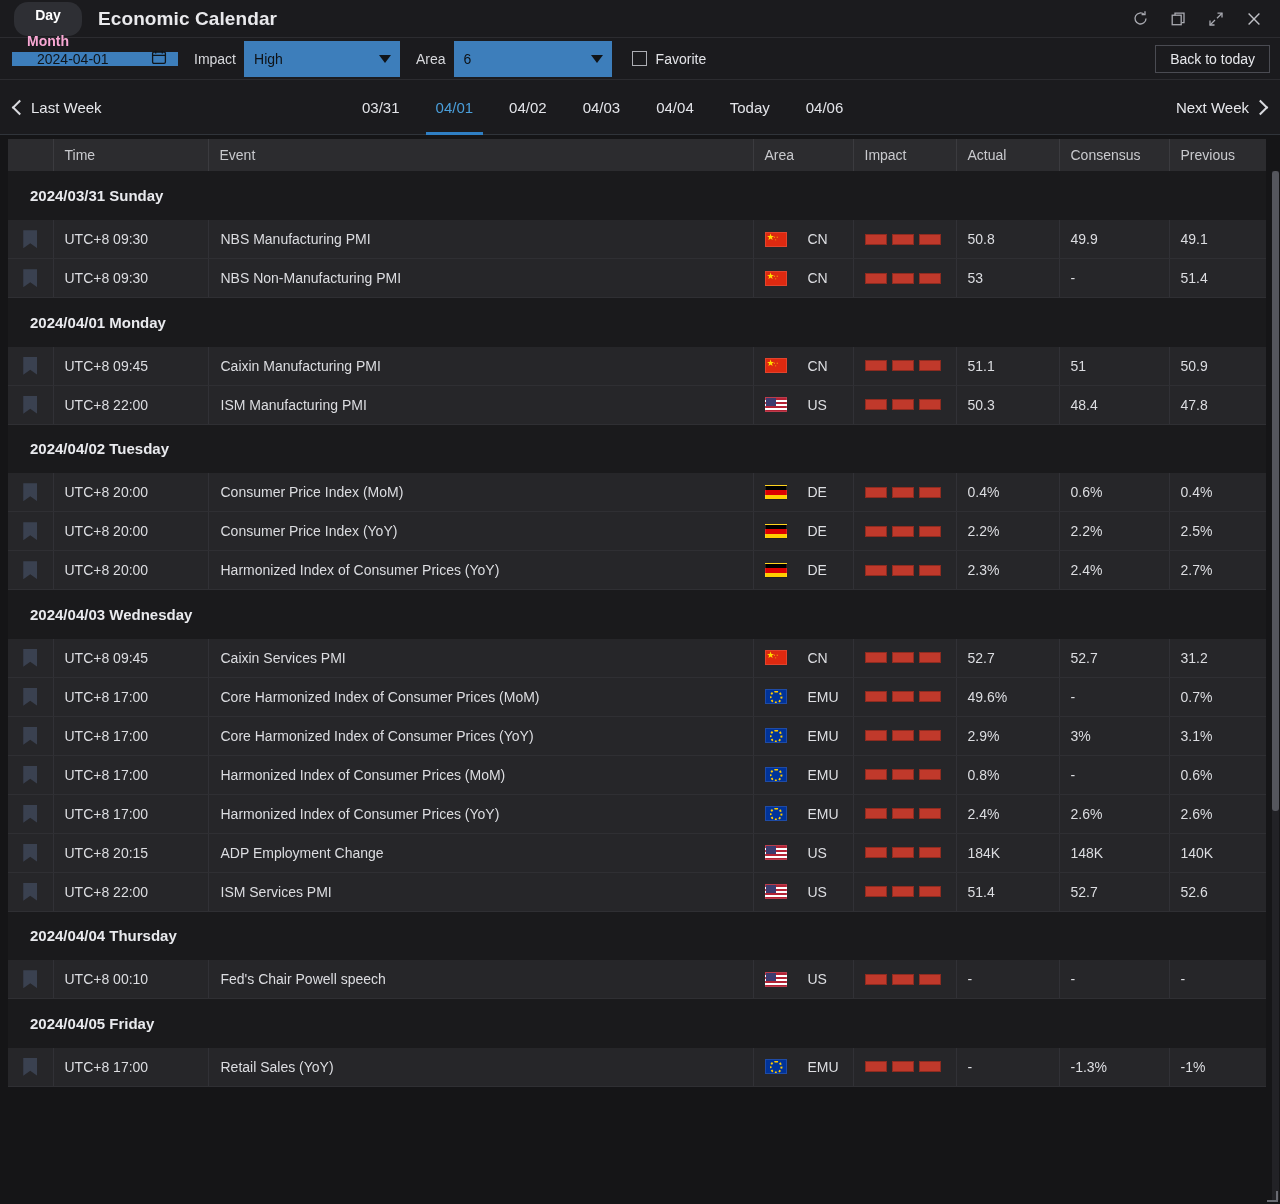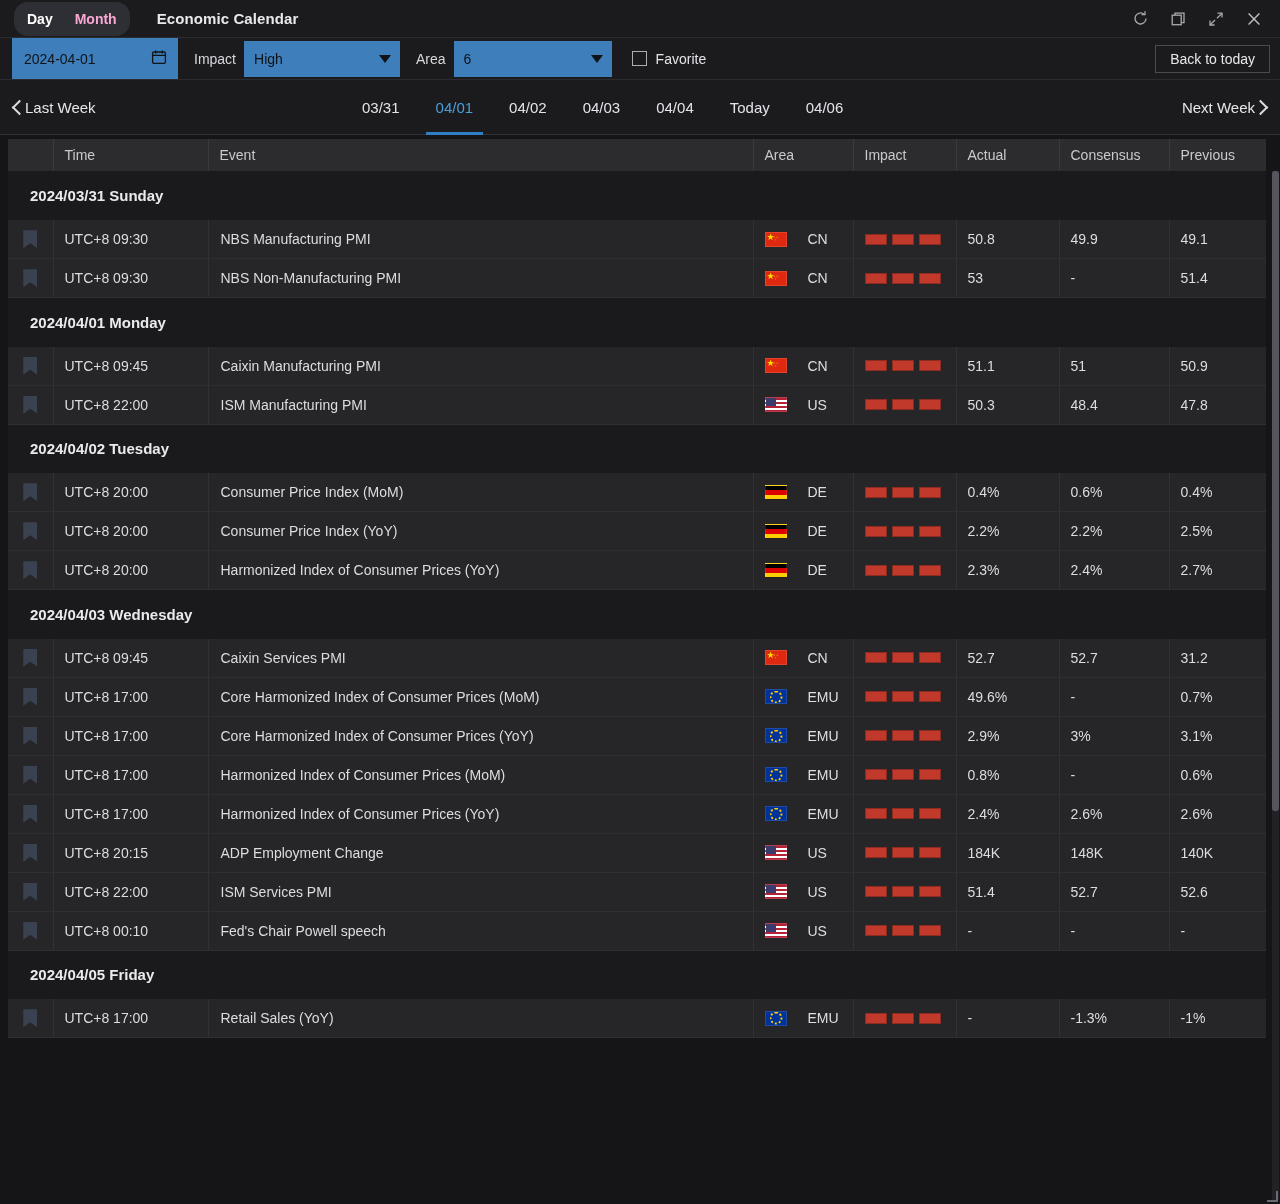--- a/index.html
+++ b/index.html
@@ -20,37 +20,38 @@
     background: #1b1b1e;
     border-bottom: 1px solid #2c2c30;
   }
   .viewtoggle {
     display: flex;
     align-items: center;
     background: #2e2f34;
     border-radius: 14px;
     height: 34px;
     padding: 0 2px;
+    flex-direction: column;
   }
   .viewtoggle .seg {
     font-size: 14px;
     padding: 0 11px;
     line-height: 26px;
     height: 26px;
     border-radius: 13px;
     cursor: pointer;
     color: #f9a8d4;
     font-weight: 600;
   }
   .viewtoggle .seg.active {
     color: #ffffff;
   }
   .apptitle {
-    margin-left: 27px;
-    font-size: 15px;
+    margin-left: 16px;
+    font-size: 19px;
     color: #e9e9ec;
     font-weight: 600;
     letter-spacing: .1px;
   }
   .winctl {
     margin-left: auto;
     display: flex;
     align-items: center;
     gap: 18px;
     padding-right: 6px;
@@ -68,26 +69,26 @@
     height: 42px;
     display: flex;
     align-items: center;
     padding: 0 10px 0 12px;
     background: #1b1b1e;
     border-bottom: 1px solid #2c2c30;
     gap: 0;
   }
   .datepick {
     width: 166px;
-    height: 41px;
+    height: 14px;
     background: #3d7ebb;
     display: flex;
     align-items: center;
     justify-content: space-between;
-    padding: 0 10px 0 11px;
+    padding: 0 10px 0 24px;
     cursor: pointer;
     border: 1px solid #3d7ebb;
   }
   .datepick .dtext { font-size: 14px; color: #101418; font-weight: 500; }
   .lbl {
     font-size: 14px;
     color: #d7d8dc;
     margin-left: 16px;
     margin-right: 8px;
   }
@@ -144,21 +145,21 @@
     display: flex;
     align-items: center;
     background: #1b1b1e;
     border-bottom: 1px solid #30343a;
     padding: 0 14px;
     position: relative;
   }
   .navside {
     display: flex;
     align-items: center;
-    gap: 0;
+    gap: 6px;
     cursor: pointer;
     color: #e6e7eb;
     font-size: 15px;
   }
   .navside.right { margin-left: auto; }
   .chev {
     width: 11px; height: 11px;
     border-top: 2px solid #d9dadf;
     border-right: 2px solid #d9dadf;
   }
@@ -770,20 +771,23 @@
             <div class="impactcell">
               <span class="ibar"></span>
               <span class="ibar"></span>
               <span class="ibar"></span>
             </div>
           </td>
           <td>51.4</td>
           <td>52.7</td>
           <td>52.6</td>
         </tr>
+        <tr class="grouprow">
+          <td colspan="8">2024/04/04 Thursday</td>
+        </tr>
         <tr class="datarow">
           <td class="bm"><span class="bookmark"></span></td>
           <td>UTC+8 00:10</td>
           <td class="evt">Fed's Chair Powell speech</td>
           <td class="area">
             <div class="areacell">
               <span class="flag flag-us"></span>
               <span class="areacode">US</span>
             </div>
           </td>

